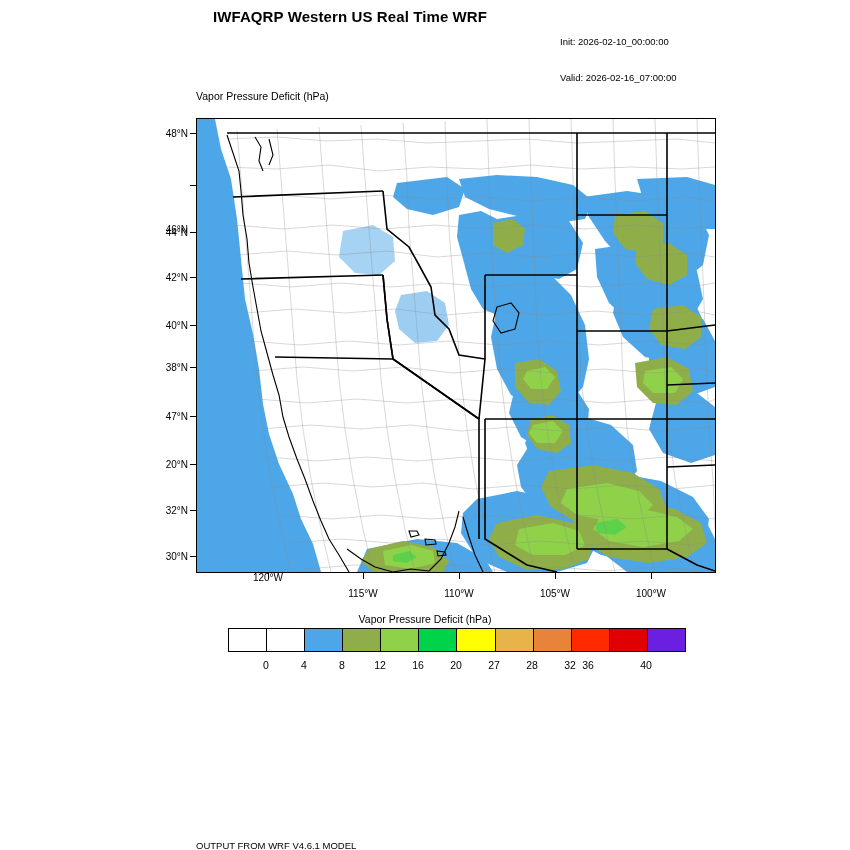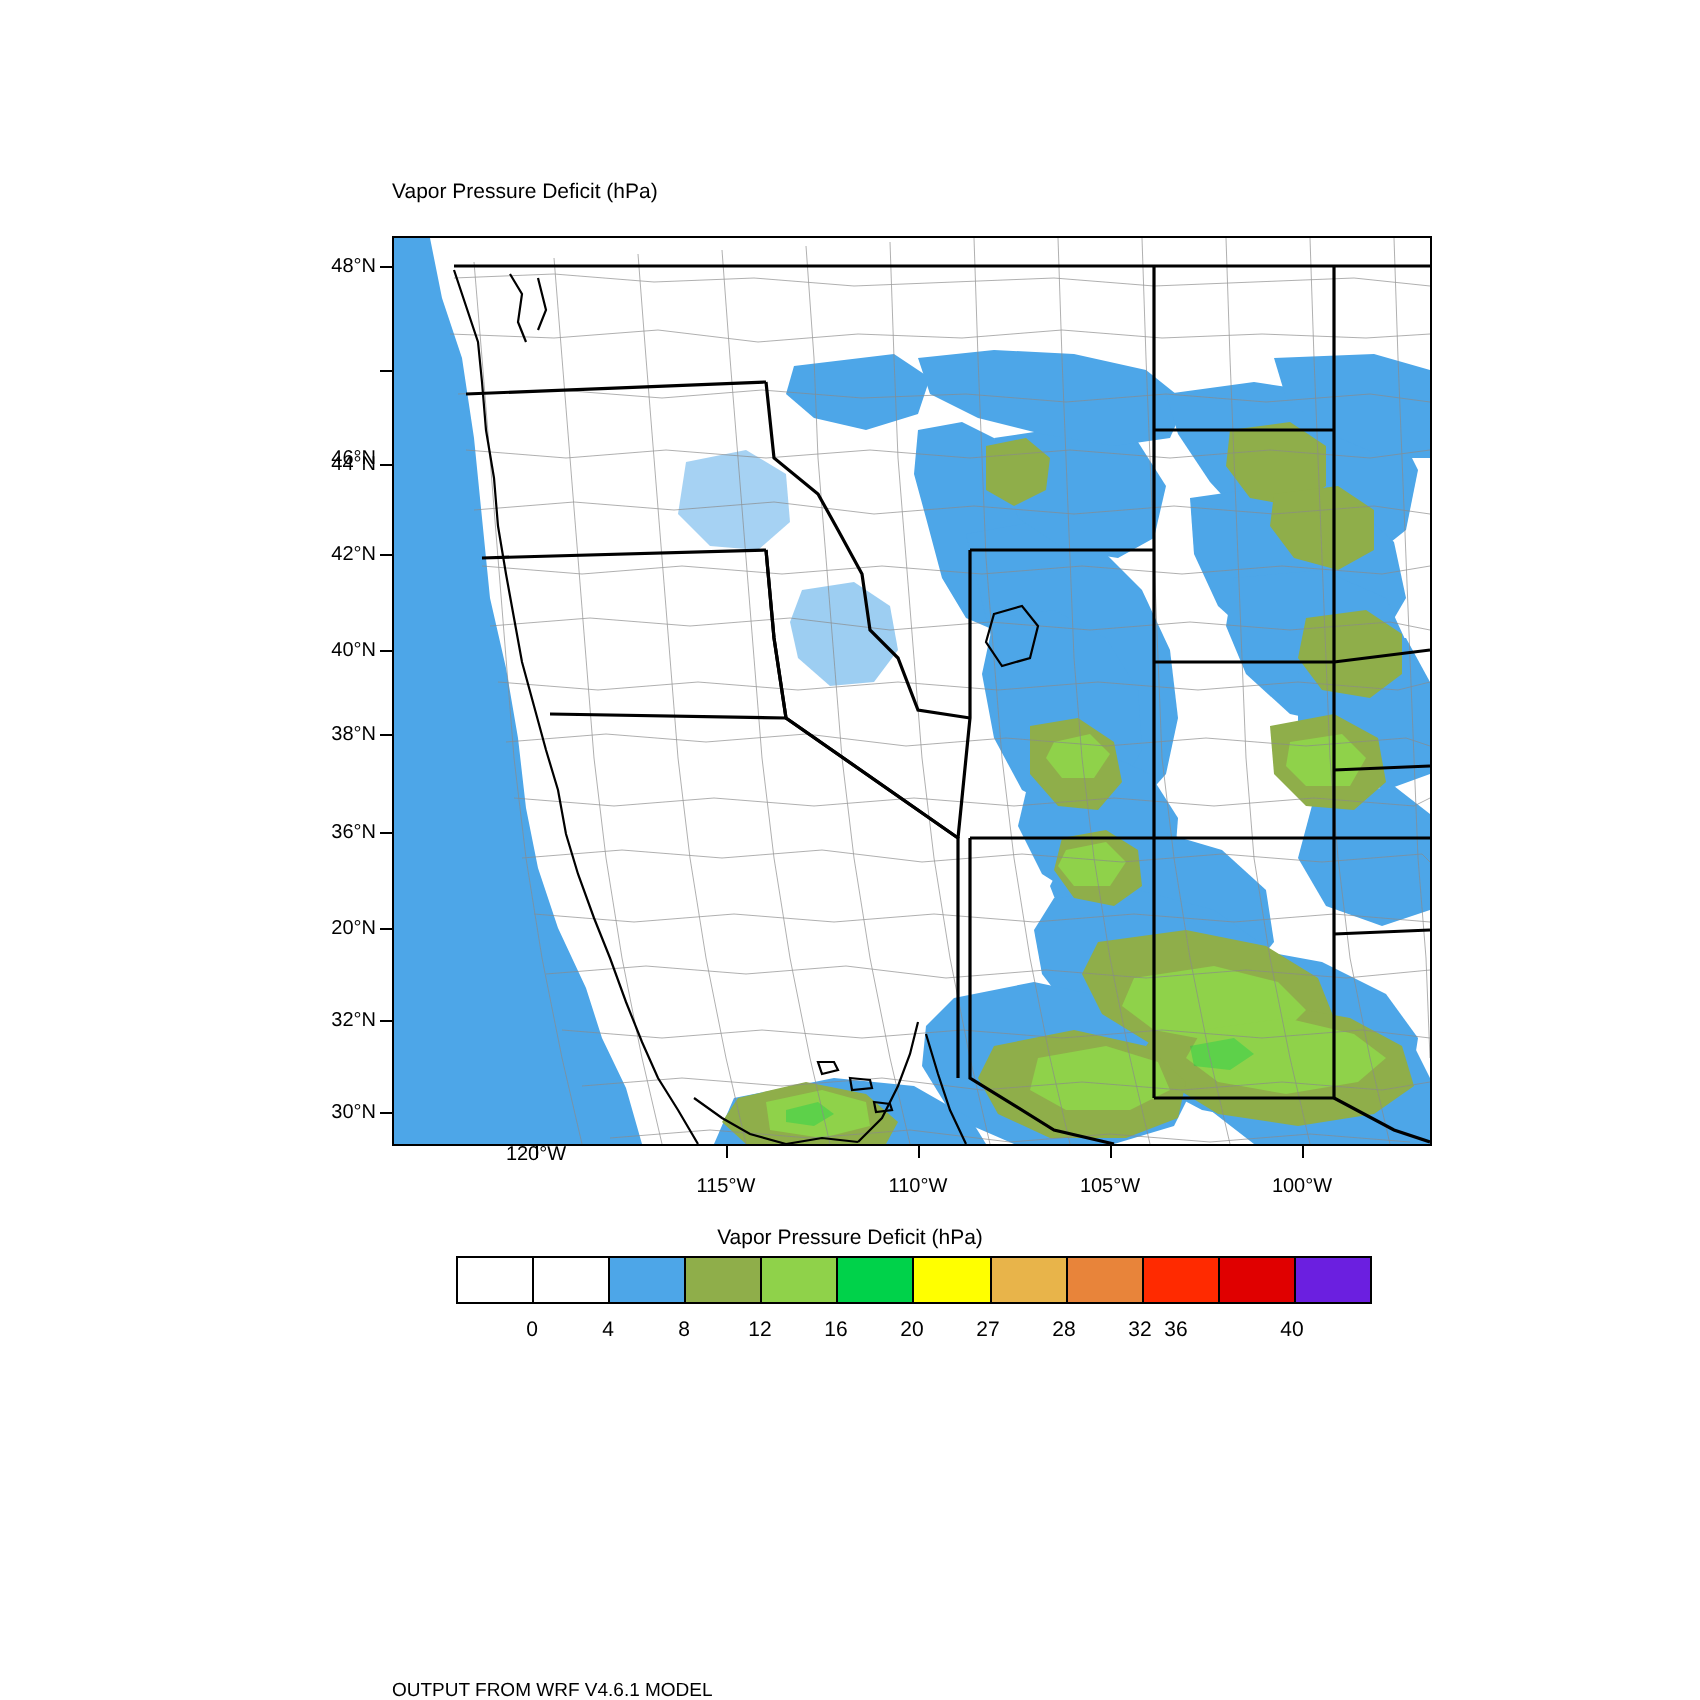--- a/index.html
+++ b/index.html
@@ -135,30 +135,35 @@
     font-size: 9.5px;
     line-height: 12px;
     white-space: pre;
   }
 </style>
 </head>
 <body>
 
 <div class="page">
 
+  <div class="title">IWFAQRP Western US Real Time WRF</div>
+  <div class="run-info">
+    <div>Init: 2026-02-10_00:00:00</div>
+    <div>Valid: 2026-02-16_07:00:00</div>
+  </div>
 
   <div class="plot-label">Vapor Pressure Deficit   (hPa)</div>
 
   <div class="ylab" style="left:140px; top:128px;">48°N</div>
   <div class="ylab" style="left:140px; top:180px;margin-top:44px;">46°N</div>
   <div class="ylab" style="left:140px; top:227px;">44°N</div>
   <div class="ylab" style="left:140px; top:272px;">42°N</div>
   <div class="ylab" style="left:140px; top:320px;">40°N</div>
   <div class="ylab" style="left:140px; top:362px;">38°N</div>
-  <div class="ylab" style="left:140px; top:411px;">36°N</div>
+  <div class="ylab" style="left:140px; top:411px;">47°N</div>
   <div class="ylab" style="left:140px; top:459px;">20°N</div>
   <div class="ylab" style="left:140px; top:505px;">32°N</div>
   <div class="ylab" style="left:140px; top:551px;">30°N</div>
 
   <div class="tick" style="left:190px; top:133px; width:6px; height:1px;"></div>
   <div class="tick" style="left:190px; top:185px; width:6px; height:1px;"></div>
   <div class="tick" style="left:190px; top:232px; width:6px; height:1px;"></div>
   <div class="tick" style="left:190px; top:277px; width:6px; height:1px;"></div>
   <div class="tick" style="left:190px; top:325px; width:6px; height:1px;"></div>
   <div class="tick" style="left:190px; top:367px; width:6px; height:1px;"></div>

